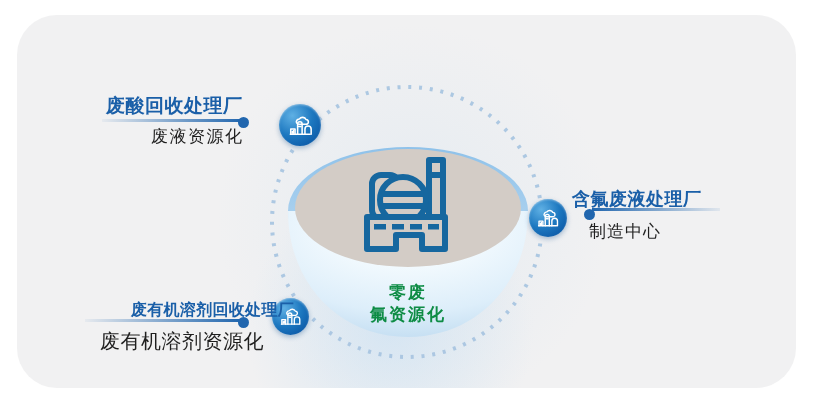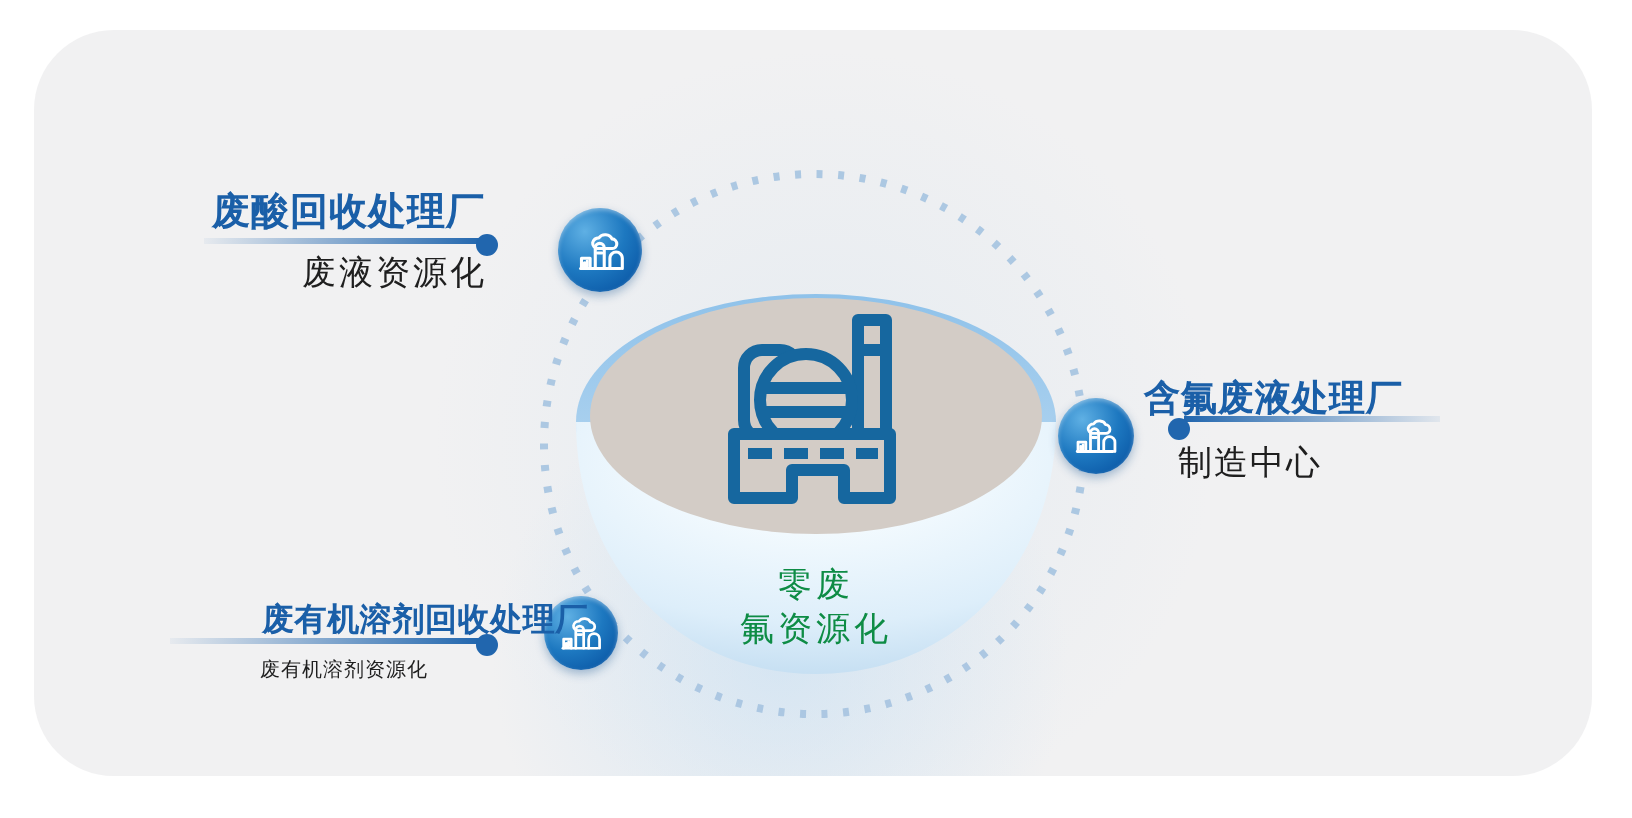--- a/index.html
+++ b/index.html
@@ -15,21 +15,21 @@
       radial-gradient(circle 200px at 373px 315px, rgba(196,222,243,.55), rgba(196,222,243,0) 72%),
       radial-gradient(circle 250px at 395px 205px, rgba(214,228,240,.45), rgba(214,228,240,0) 78%),
       var(--card-bg);}
   .ring-svg{position:absolute;left:0;top:0;width:816px;height:409px;}
   .ring-svg circle{fill:none;stroke:var(--dot-ring);stroke-width:4;stroke-dasharray:3 7.8;opacity:.95;}
   .sphere{position:absolute;left:288px;top:147px;width:240px;height:200px;}
   .emblem-icon{stroke:var(--icon-blue);stroke-width:6;fill:none;stroke-linejoin:round;}
   .emblem-fill{fill:var(--sphere-beige);}
   .win{fill:var(--icon-blue);stroke:none;}
   .center-label{position:absolute;left:288px;top:282px;width:240px;text-align:center;
-    color:var(--green);font-weight:normal;font-size:17px;line-height:22px;letter-spacing:2px;}
+    color:var(--green);font-weight:bold;font-size:17px;line-height:22px;letter-spacing:2px;}
   .badge{position:absolute;border-radius:50%;display:flex;align-items:center;justify-content:center;
     background:radial-gradient(circle at 32% 28%, #5fb0e4 0%, #1d78c0 48%, #0b58a6 85%);
     box-shadow:0 2px 5px rgba(20,80,140,.35), inset 0 1px 2px rgba(255,255,255,.4);}
   .badge svg{width:82%;height:82%;stroke:#fff;stroke-width:1.8;fill:none;stroke-linecap:round;stroke-linejoin:round;}
   .badge-tl{left:279px;top:104px;width:42px;height:42px;}
   .badge-r{left:529px;top:199px;width:38px;height:38px;}
   .badge-bl{left:272px;top:298px;width:37px;height:37px;}
   .node-title{position:absolute;white-space:nowrap;font-weight:bold;color:var(--title-blue);}
   .node-sub{position:absolute;white-space:nowrap;color:var(--text-dark);}
   .underline{position:absolute;height:2.5px;}
@@ -43,21 +43,21 @@
   .tl-sub{left:151px;top:125px;font-size:17px;letter-spacing:1.5px;}
   
   .r-title{left:572px;top:187px;font-size:18px;letter-spacing:.5px;}
   .r-line{left:592px;top:208px;width:128px;}
   .r-dot{left:584px;top:209px;}
   .r-sub{left:589px;top:220px;font-size:17px;letter-spacing:1px;}
   
   .bl-title{left:87px;top:300px;font-size:16px;letter-spacing:.3px;margin-left:44px;}
   .bl-line{left:85px;top:319px;width:155px;}
   .bl-dot{left:238px;top:317px;}
-  .bl-sub{left:130px;top:328px;font-size:10px;letter-spacing:.5px;}
+  .bl-sub{left:100px;top:328px;font-size:20px;letter-spacing:.5px;}
 </style>
 </head>
 <body>
 
 <div class="page">
   <div class="card"></div>
 
   <svg class="ring-svg" viewBox="0 0 816 409">
     <circle cx="407" cy="222" r="135"></circle>
   </svg>

